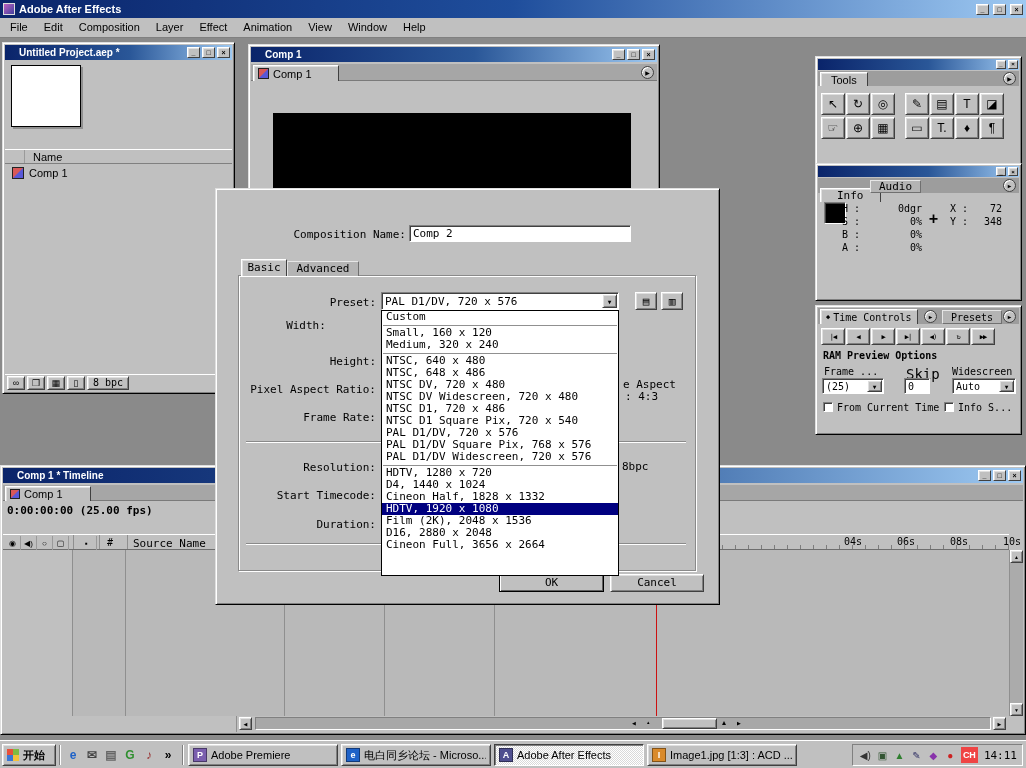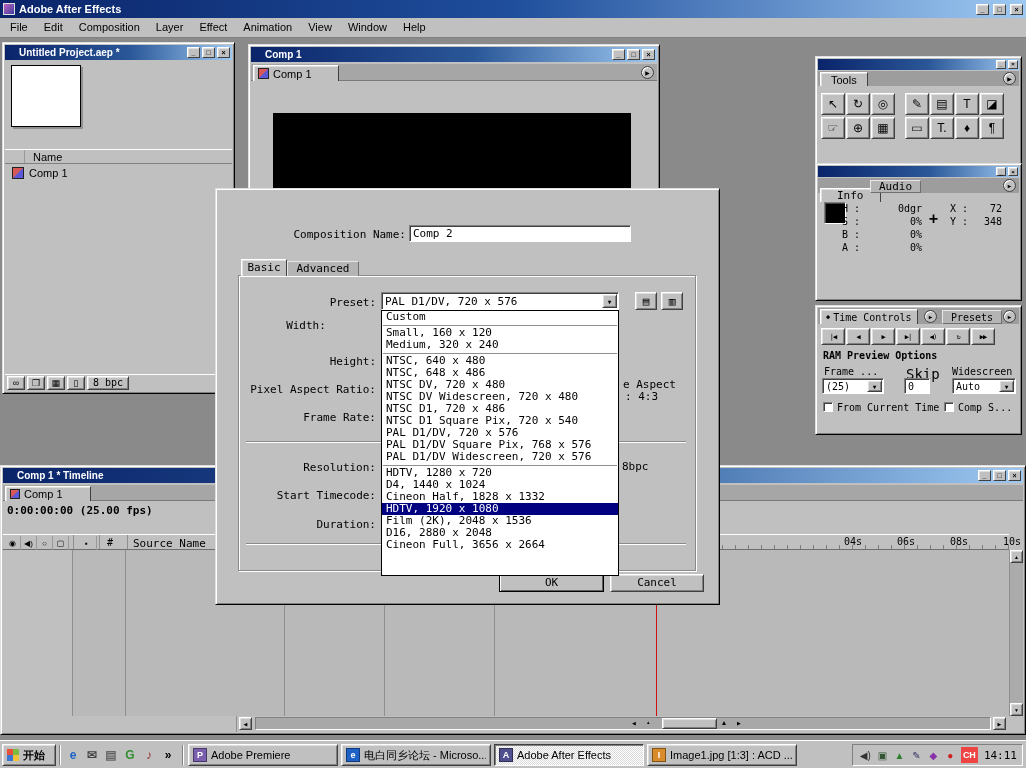--- a/index.html
+++ b/index.html
@@ -286,21 +286,21 @@
       <span class="drop raised">▼</span>
     </div>
     <input class="abs sunken mono" style="left: 88px; top: 72px; width: 26px; height: 16px; font-size: 10px; padding-left: 3px;" readonly="" value="0">
     <div class="combo" style="left:136px;top:72px;width:64px;height:16px;">
       <span class="val" style="font-size:10px;">Auto</span>
       <span class="drop raised">▼</span>
     </div>
     <span class="check" style="left:7px;top:96px;"></span>
     <span class="abs" style="left:21px;top:96px;font-size:10px;">From Current Time</span>
     <span class="check" style="left:128px;top:96px;"></span>
-    <span class="abs" style="left:142px;top:96px;font-size:10px;">Comp S...</span>
+    <span class="abs" style="left:142px;top:96px;font-size:10px;">Info S...</span>
   </div>
 
   <div class="winframe" style="left:0;top:465px;width:1026px;height:270px;z-index:1;">
     <div class="titlebar">
       <span class="t">Comp 1 * Timeline</span>
       <span class="tb">_</span>
       <span class="tb">□</span>
       <span class="tb">×</span>
     </div>
     <div class="abs" style="left:2px;top:19px;right:2px;height:16px;background:#a6a6a6;border-bottom:1px solid #7a7a7a;">

